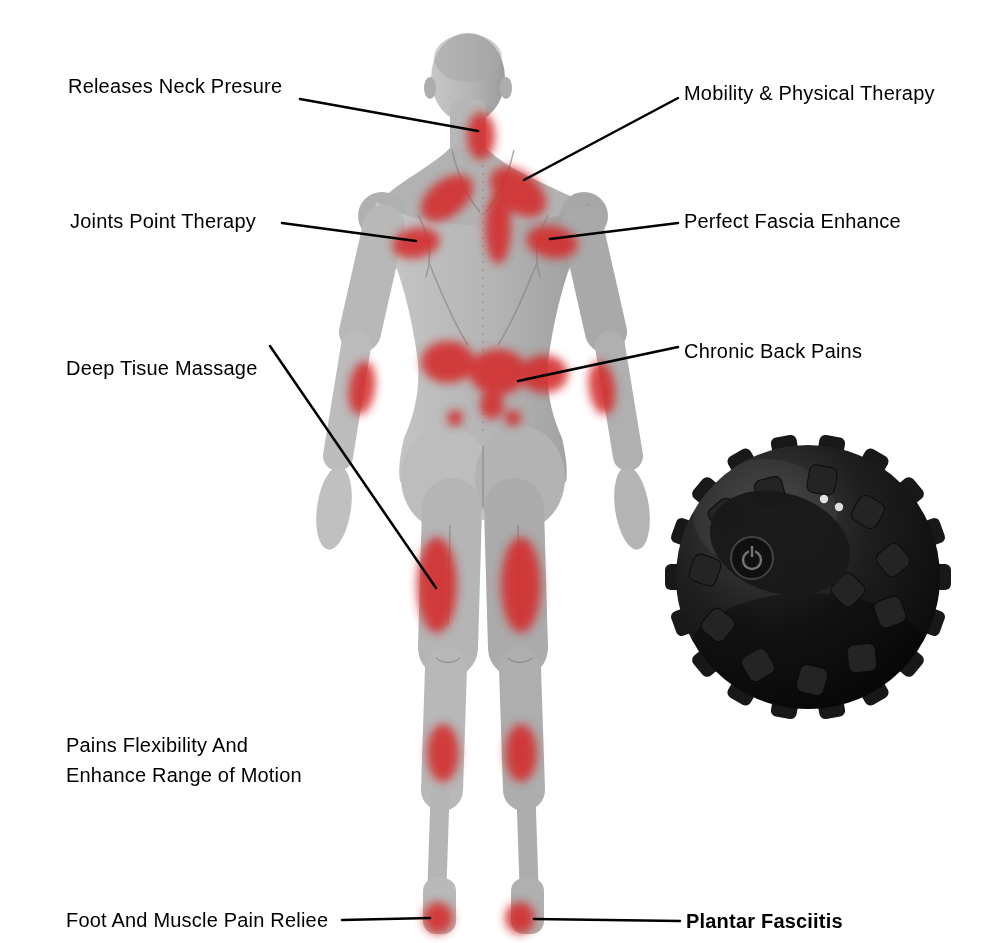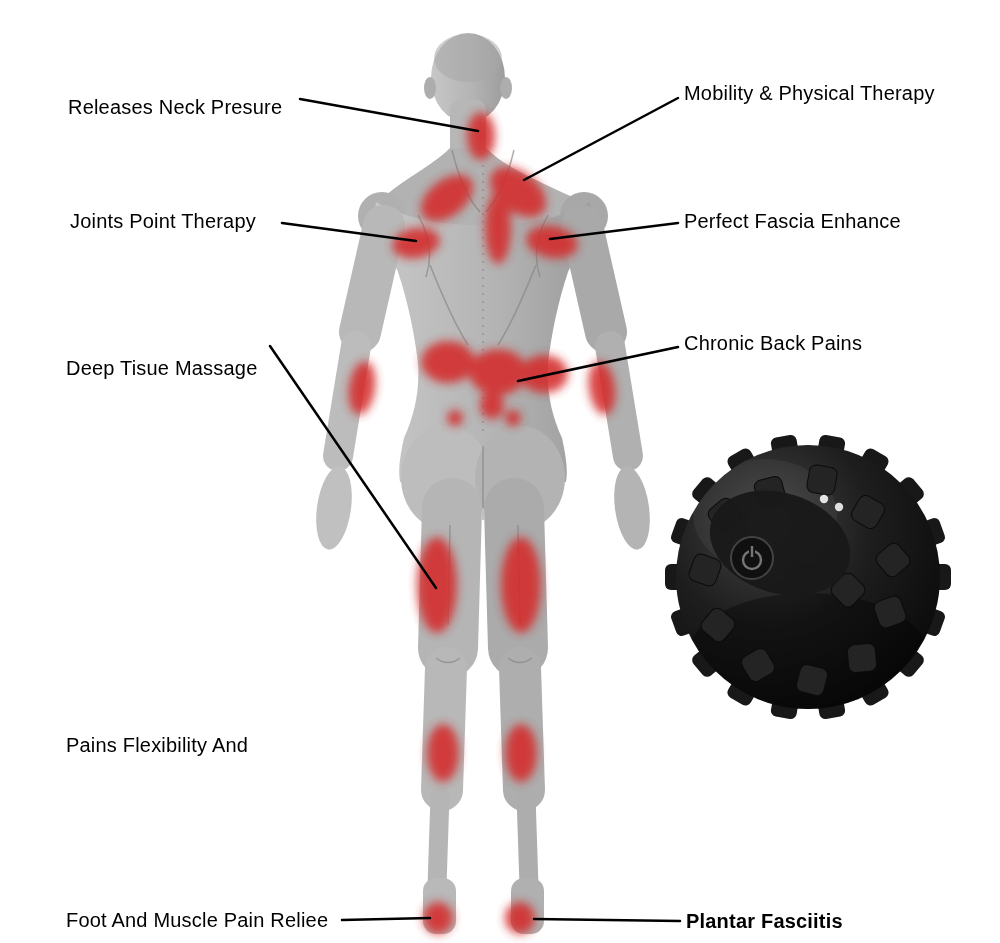--- a/index.html
+++ b/index.html
@@ -183,23 +183,24 @@
         <circle cx="752" cy="558" r="21" fill="#101010" stroke="#434343" stroke-width="2"></circle>
         <circle cx="752" cy="560" r="9" fill="none" stroke="#767676" stroke-width="2.4"></circle>
         <line x1="752" y1="546" x2="752" y2="556" stroke="#101010" stroke-width="6"></line>
         <line x1="752" y1="546" x2="752" y2="557" stroke="#767676" stroke-width="2.4"></line>
       </g>
       <circle cx="824" cy="499" r="4.2" fill="#e3e3e3"></circle>
       <circle cx="839" cy="507" r="4.2" fill="#dedede"></circle>
     </g>
   </svg>
 
-  <div class="label" style="left:68px;top:92px;">Releases Neck Presure</div>
+  <div class="label" style="left:68px;top:71px;">Releases Neck Presure</div>
   <div class="label" style="left:684px;top:78px;">Mobility &amp; Physical Therapy</div>
   <div class="label" style="left:70px;top:206px;">Joints Point Therapy</div>
   <div class="label" style="left:684px;top:206px;">Perfect Fascia Enhance</div>
   <div class="label" style="left:66px;top:327px;margin-top:26px;">Deep Tisue Massage</div>
-  <div class="label" style="left:684px;top:328px;">Chronic Back Pains</div>
+  <div class="label" style="left:684px;top:336px;">Chronic Back Pains</div>
   <div class="label" style="left:66px;top:730px;">Pains Flexibility And</div>
+  <div class="label" style="left:66px;top:760px;">Enhance Range of Motion</div>
   <div class="label" style="left:66px;top:905px;">Foot And Muscle Pain Reliee</div>
   <div class="label" style="left:686px;top:906px;font-weight:bold;">Plantar Fasciitis</div>
 
 </div>
 
 </body></html>

